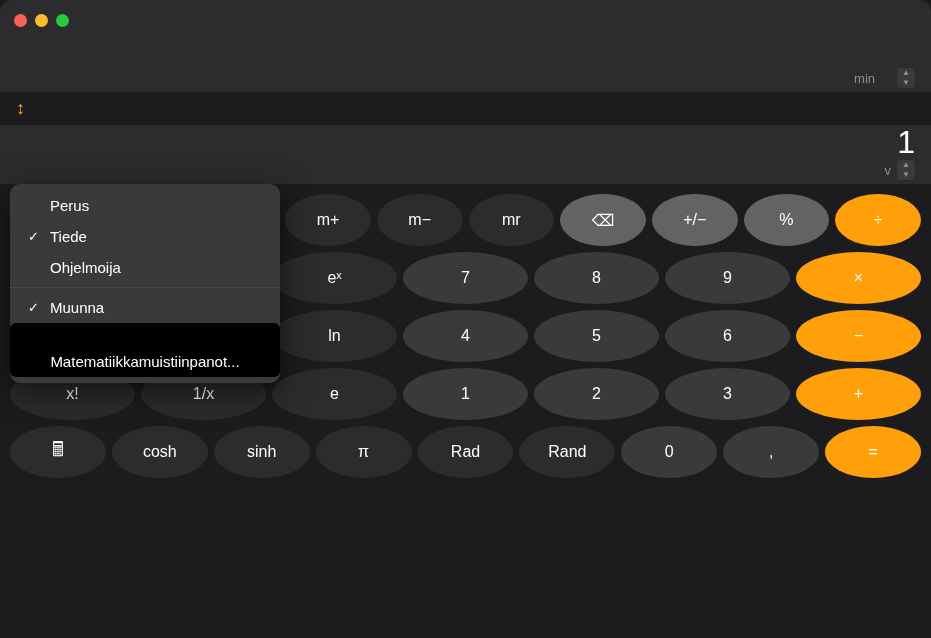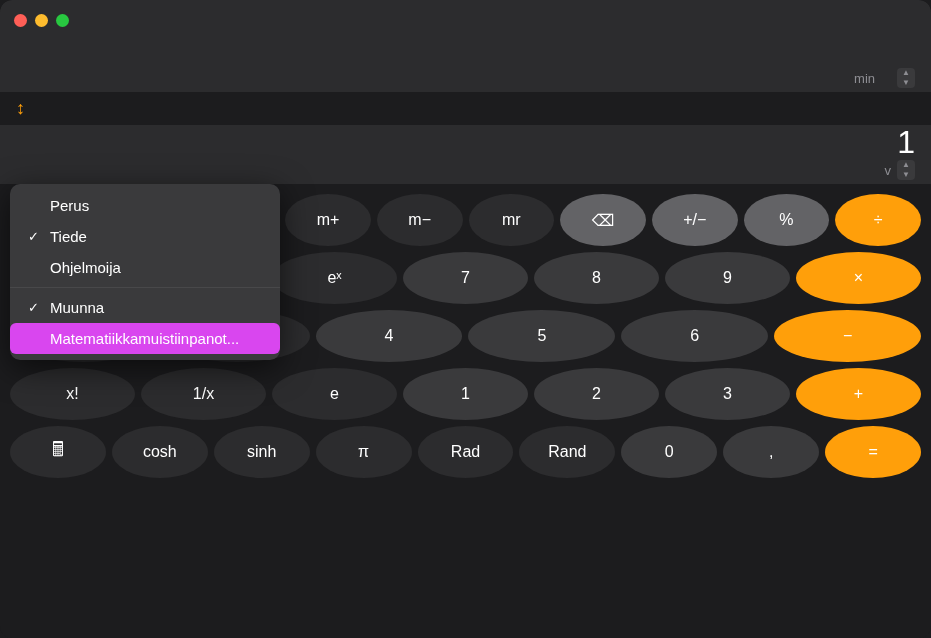--- a/index.html
+++ b/index.html
@@ -175,22 +175,23 @@
     }
     .menu-item {
       padding: 7px 18px;
       font-size: 15px;
       cursor: pointer;
       display: flex;
       align-items: center;
       gap: 8px;
     }
     .menu-item.active-item {
-      background: #d946ef;
+      background: #000000;
       border-radius: 6px;
+      flex-direction: column;
     }
     .menu-check {
       width: 14px;
       font-size: 13px;
       color: #ffffff;
     }
     .menu-divider {
       height: 1px;
       background: #48484a;
       margin: 4px 0;
@@ -260,20 +261,21 @@
       <button class="key dark">eˣ</button>
       <button class="key">7</button>
       <button class="key">8</button>
       <button class="key">9</button>
       <button class="key orange">×</button>
     </div>
 
     <div class="key-row">
       <button class="key dark">√x</button>
       <button class="key dark">∛x</button>
+      <button class="key dark">ln</button>
       <button class="key">4</button>
       <button class="key">5</button>
       <button class="key">6</button>
       <button class="key orange">−</button>
     </div>
 
     <div class="key-row">
       <button class="key dark">x!</button>
       <button class="key dark">1/x</button>
       <button class="key dark">e</button>

